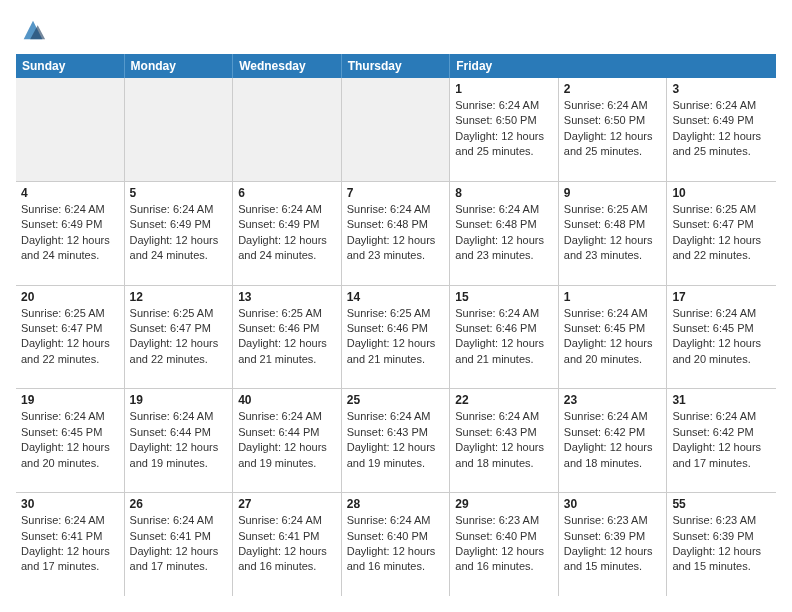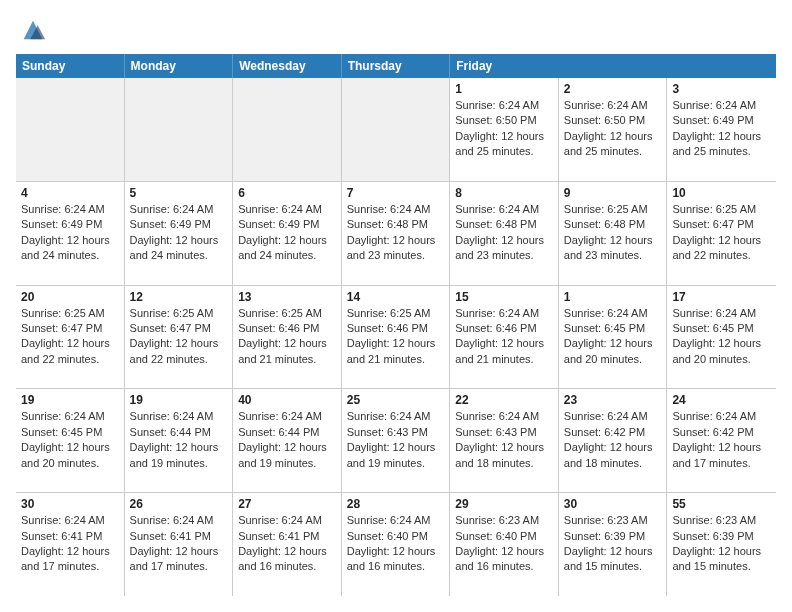--- a/index.html
+++ b/index.html
@@ -305,21 +305,21 @@
 and 18 minutes.</div>
           </div>
           <div class="cal-cell">
             <div class="day-num">23</div>
             <div class="day-info" style="white-space: pre-line;">Sunrise: 6:24 AM
 Sunset: 6:42 PM
 Daylight: 12 hours
 and 18 minutes.</div>
           </div>
           <div class="cal-cell">
-            <div class="day-num">24</div>
+            <div class="day-num">31</div>
             <div class="day-info" style="white-space: pre-line;">Sunrise: 6:24 AM
 Sunset: 6:42 PM
 Daylight: 12 hours
 and 17 minutes.</div>
           </div>
         </div>
         <div class="cal-row">
           <div class="cal-cell">
             <div class="day-num">30</div>
             <div class="day-info" style="white-space: pre-line;">Sunrise: 6:24 AM

